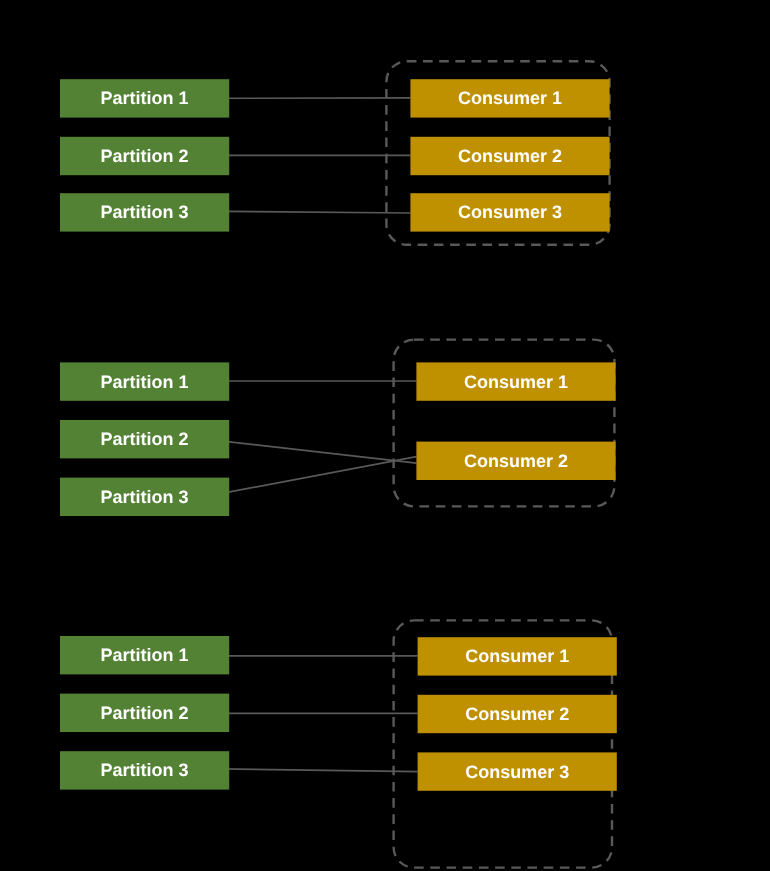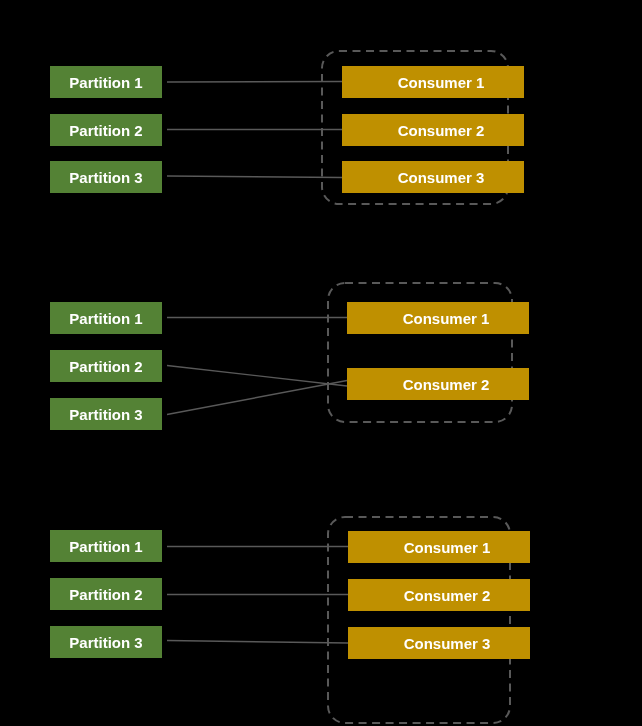--- a/index.html
+++ b/index.html
@@ -13,22 +13,22 @@
   .wires { position: absolute; left: 0; top: 0; }
   .gborder { fill: none; stroke: var(--line, #595959); stroke-width: 2; stroke-dasharray: 8 5.5; }
   .wire   { stroke: var(--line, #595959); stroke-width: 1.4; }
   .box {
     position: absolute;
     height: 32px;
     display: flex; align-items: center; justify-content: center;
     font-size: 15px; font-weight: bold; color: var(--text, #fff);
     white-space: nowrap;
   }
-  .p { width: 112px; background: var(--partition, #548235); }
-  .c { width: 166px; background: var(--consumer, #BF9000); padding-left: 16px; }
+  .p { width: 141px; background: var(--partition, #548235); }
+  .c { width: 166px; background: var(--consumer, #BF9000); }
   .c.idle {
     background-color: var(--idle_fill, #fff);
     background-image:
       radial-gradient(circle, var(--idle_dot, #BF9000) 0.9px, transparent 1.05px),
       radial-gradient(circle, var(--idle_dot, #BF9000) 0.9px, transparent 1.05px);
     background-size: 4px 4px;
     background-position: 0 0, 2px 2px;
     color: var(--idle_text, #000);
   }
 </style>

